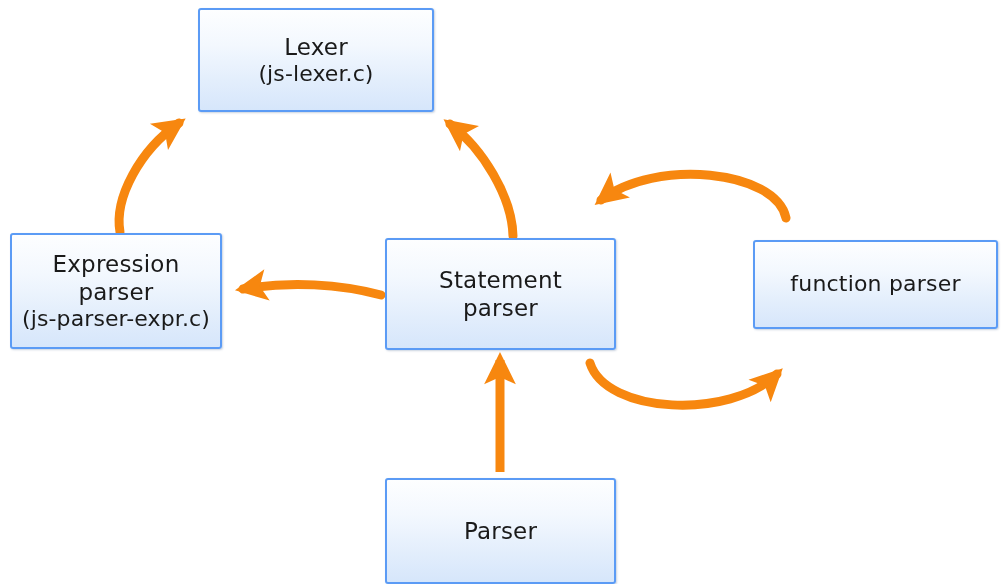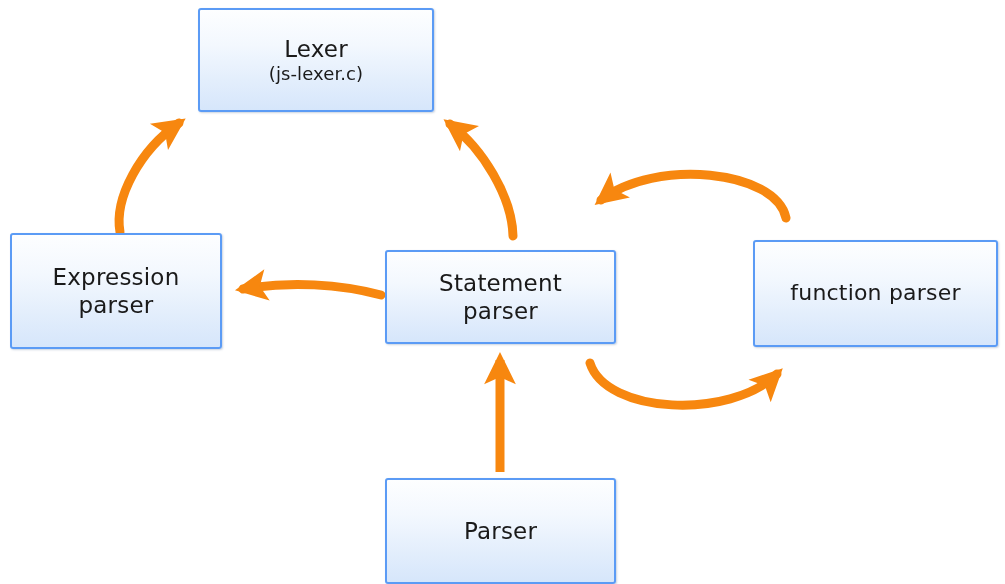--- a/index.html
+++ b/index.html
@@ -40,30 +40,30 @@
     justify-content: center;
     text-align: center;
     color: #1a1a1a;
     line-height: 1.22;
   }
   .node .title {
     font-size: 23px;
     letter-spacing: 0.2px;
   }
   .node .sub {
-    font-size: 18px;
+    font-size: 22px;
     letter-spacing: 0.1px;
   }
   .node.two-line .title { font-size: 22px; }
 
   
   #node-lexer      { left: 198px; top: 8px;   width: 236px; height: 104px; }
   #node-expression { left: 10px;  top: 233px; width: 212px; height: 116px; }
-  #node-statement  { left: 385px; top: 238px; width: 231px; height: 94px; margin-top: 12px; }
-  #node-function   { left: 753px; top: 240px; width: 245px; height: 107px; }
+  #node-statement  { left: 385px; top: 238px; width: 231px; height: 112px; }
+  #node-function   { left: 753px; top: 240px; width: 245px; height: 89px; }
   #node-parser     { left: 385px; top: 478px; width: 231px; height: 106px; }
 </style>
 </head>
 <body>
 
 <div id="diagram">
 
   <svg id="arrow-layer" viewBox="0 0 1005 584" width="1005" height="584" xmlns="http://www.w3.org/2000/svg">
     <defs>
       <marker id="ah" viewBox="0 0 10 10" refX="7.2" refY="5" markerWidth="4.1" markerHeight="4.1" orient="auto-start-reverse">
@@ -97,20 +97,21 @@
   </svg>
 
   <div class="node" id="node-lexer">
     <div class="title">Lexer</div>
     <div class="sub">(js-lexer.c)</div>
   </div>
 
   <div class="node" id="node-expression">
     <div class="title">Expression</div>
     <div class="title">parser</div>
+    <div class="sub">(js-parser-expr.c)</div>
   </div>
 
   <div class="node" id="node-statement">
     <div class="title">Statement</div>
     <div class="title">parser</div>
   </div>
 
   <div class="node two-line" id="node-function">
     <div class="title">function parser</div>
   </div>

